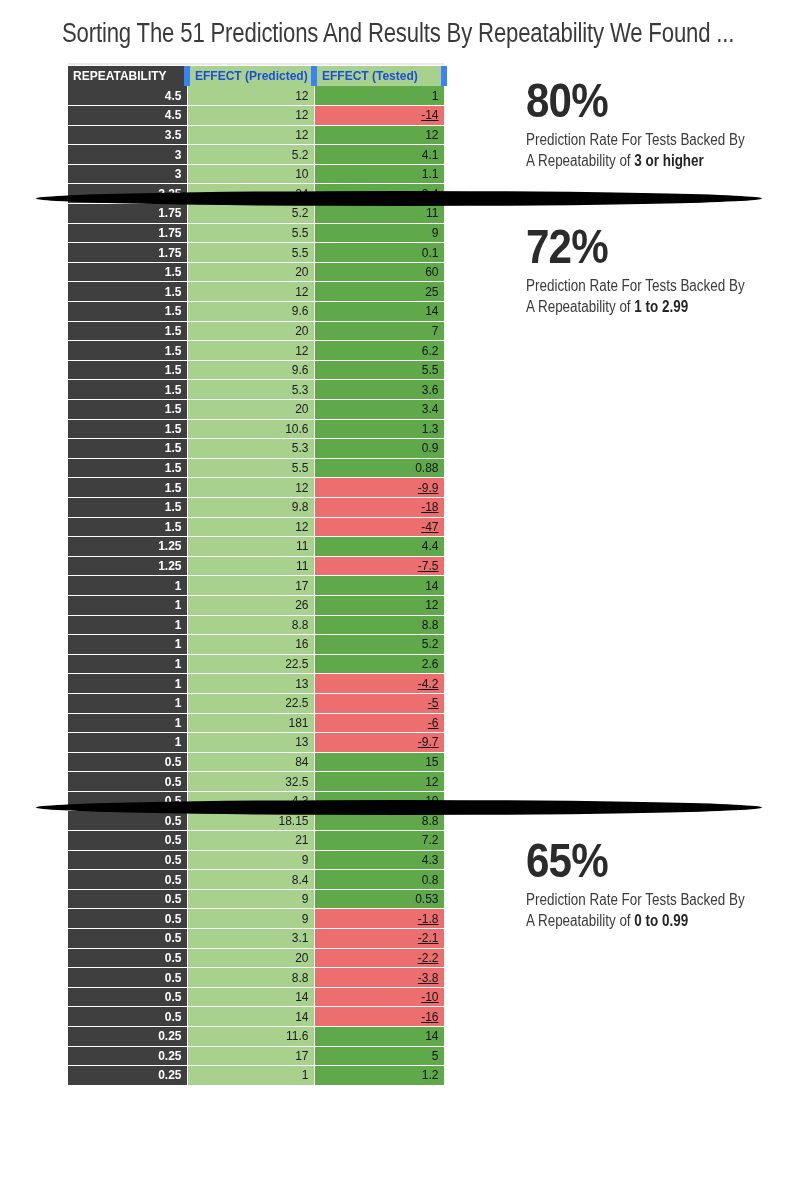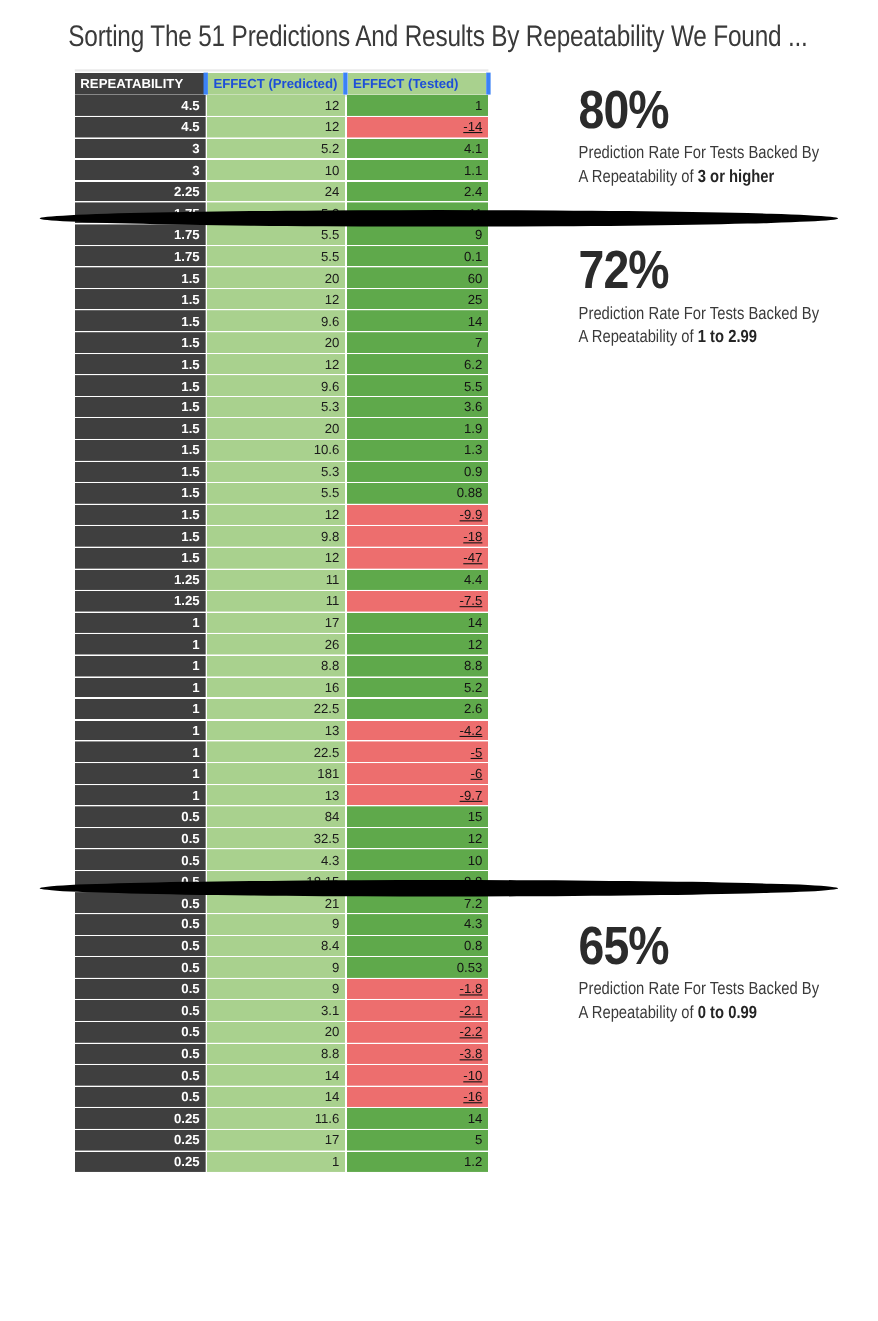--- a/index.html
+++ b/index.html
@@ -55,21 +55,21 @@
   table.grid col.c-test { width: 130px; }
 
   table.grid th {
     height: 20px;
     font-size: 12px;
     font-weight: bold;
     padding: 0 5px;
     text-align: left;
     white-space: nowrap;
     overflow: hidden;
-    border-right: 4px solid #3b82f6;
+    border-right: 6px solid #3b82f6;
     transform: none;
   }
 
   th.h-rep {
     background: #3f3f3f;
     color: #ffffff;
   }
   th.h-pred, th.h-test {
     background: #a9d18e;
     color: #1d4ed8;
@@ -192,20 +192,25 @@
             <td class="rep">4.5</td>
             <td class="pred">12</td>
             <td class="test-pos">1</td>
           </tr>
           <tr>
             <td class="rep">4.5</td>
             <td class="pred">12</td>
             <td class="test-neg">-14</td>
           </tr>
           <tr>
+            <td class="rep">3.5</td>
+            <td class="pred">12</td>
+            <td class="test-pos">12</td>
+          </tr>
+          <tr>
             <td class="rep">3</td>
             <td class="pred">5.2</td>
             <td class="test-pos">4.1</td>
           </tr>
           <tr>
             <td class="rep">3</td>
             <td class="pred">10</td>
             <td class="test-pos">1.1</td>
           </tr>
           <tr>
@@ -259,21 +264,21 @@
             <td class="test-pos">5.5</td>
           </tr>
           <tr>
             <td class="rep">1.5</td>
             <td class="pred">5.3</td>
             <td class="test-pos">3.6</td>
           </tr>
           <tr>
             <td class="rep">1.5</td>
             <td class="pred">20</td>
-            <td class="test-pos">1.9</td>
+            <td class="test-pos">3.4</td>
           </tr>
           <tr>
             <td class="rep">1.5</td>
             <td class="pred">10.6</td>
             <td class="test-pos">1.3</td>
           </tr>
           <tr>
             <td class="rep">1.5</td>
             <td class="pred">5.3</td>
             <td class="test-pos">0.9</td>

